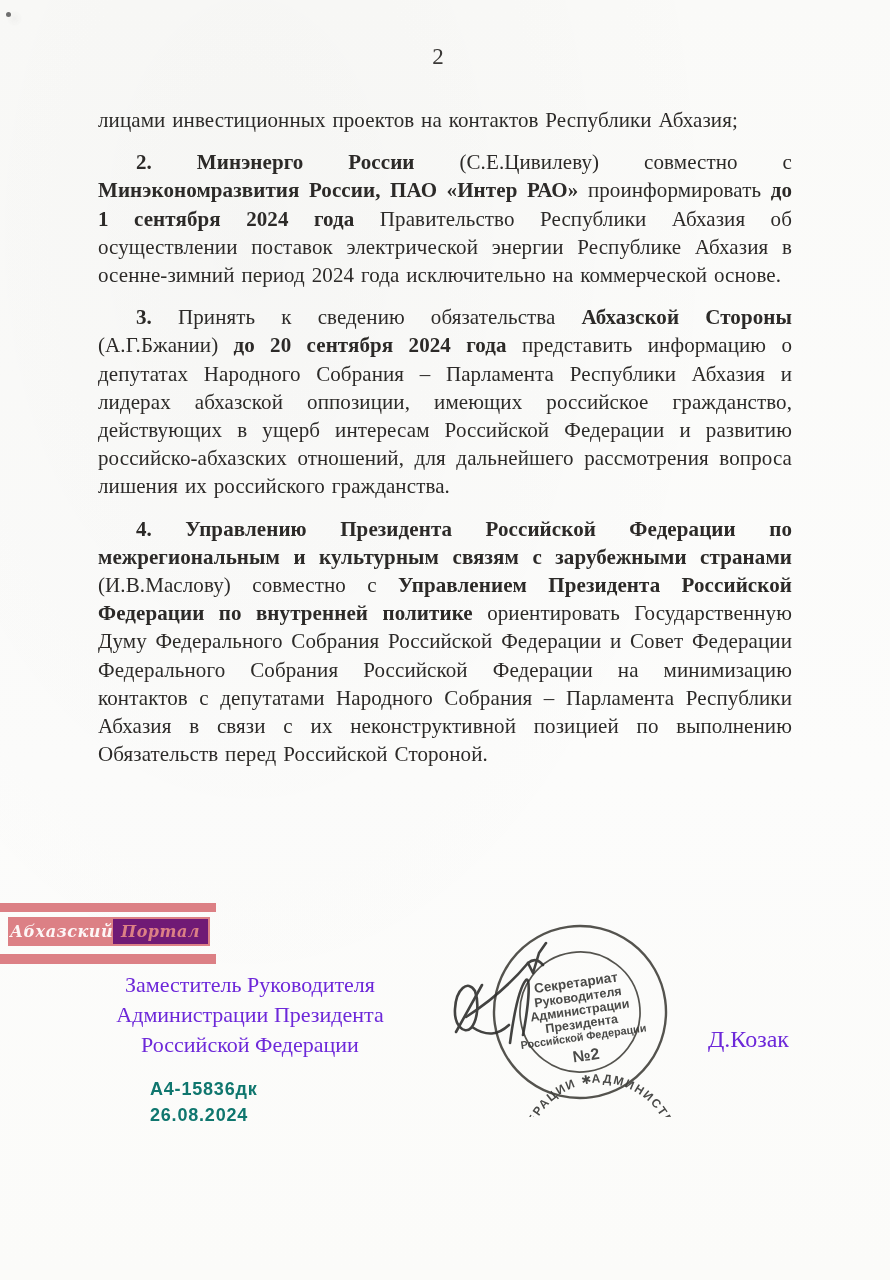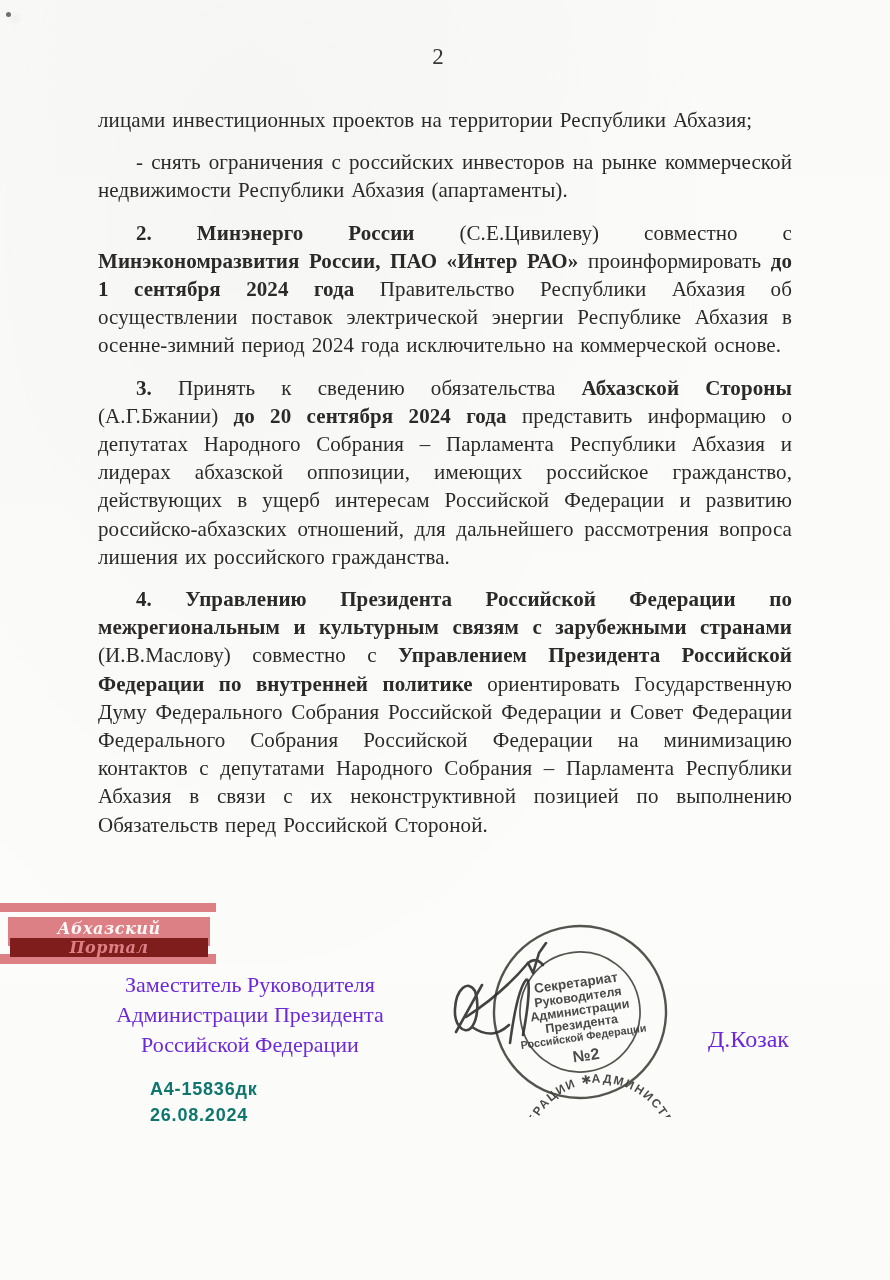--- a/index.html
+++ b/index.html
@@ -19,47 +19,46 @@
     font-size:21px;line-height:28.2px;letter-spacing:.1px;word-spacing:1.5px;}
   .para{margin:0 0 14px 0;text-align:justify;}
   .para.indent{text-indent:38px;}
   .b{font-weight:bold;}
 
   
   .watermark{position:absolute;left:0;top:903px;width:216px;}
   .wm-bar{height:9px;background:#dc8085;}
   .wm-bar.bottom{height:10px;margin-top:8px;}
   .wm-box{margin:5px 0 0 8px;width:202px;height:29px;box-sizing:border-box;
-    border:2px solid #dc8085;background:#fff;display:flex;flex-direction:column;}
+    border:2px solid #dc8085;background:#fff;display:flex;}
   .wm-seg{flex:1;display:flex;align-items:center;justify-content:center;
     font-family:"DejaVu Serif",serif;font-style:italic;font-weight:bold;font-size:16px;
     letter-spacing:.5px;}
   .wm-seg.left{background:#dc8085;color:#fdf6f6;}
-  .wm-seg.right{background:#7f1d1d;color:#dc8085;}
+  .wm-seg.right{background:#701a75;color:#dc8085;}
 
   .sig-title{position:absolute;left:100px;top:970px;width:300px;text-align:center;
     font-size:22px;line-height:30px;white-space:pre-line;color:#6d28d9;}
   .ref-block{position:absolute;left:150px;top:1076px;
     font-family:"Liberation Sans","DejaVu Sans",sans-serif;font-weight:bold;
     font-size:18px;line-height:26px;color:#0f766e;letter-spacing:.8px;}
   .sig-name{position:absolute;left:708px;top:1026px;font-size:24px;color:#6d28d9;}
 
   .stamp-wrap{position:absolute;left:435px;top:903px;width:260px;height:214px;}
   .stamp-wrap svg{width:100%;height:100%;}
 </style>
 </head>
 <body>
 
 <div class="speck"></div>
 
 <div class="page-number">2</div>
 
 <div class="doc-body">
-    <p class="para"><span>лицами инвестиционных проектов на территории Республики Абхазия;</span></p>
-    <p class="para indent"><span>- снять ограничения с российских инвесторов на рынке коммерческой недвижимости Республики Абхазия (апартаменты).</span></p>
+    <p class="para"><span>лицами инвестиционных проектов на контактов Республики Абхазия;</span></p>
     <p class="para indent"><span class="b">2. Минэнерго России </span><span>(С.Е.Цивилеву) совместно с </span><span class="b">Минэкономразвития России, ПАО «Интер РАО» </span><span>проинформировать </span><span class="b">до 1 сентября 2024 года </span><span>Правительство Республики Абхазия об осуществлении поставок электрической энергии Республике Абхазия в осенне-зимний период 2024 года исключительно на коммерческой основе.</span></p>
     <p class="para indent"><span class="b">3. </span><span>Принять к сведению обязательства </span><span class="b">Абхазской Стороны </span><span>(А.Г.Бжании) </span><span class="b">до 20 сентября 2024 года </span><span>представить информацию о депутатах Народного Собрания – Парламента Республики Абхазия и лидерах абхазской оппозиции, имеющих российское гражданство, действующих в ущерб интересам Российской Федерации и развитию российско-абхазских отношений, для дальнейшего рассмотрения вопроса лишения их российского гражданства.</span></p>
     <p class="para indent"><span class="b">4. Управлению Президента Российской Федерации по межрегиональным и культурным связям с зарубежными странами </span><span>(И.В.Маслову) совместно с </span><span class="b">Управлением Президента Российской Федерации по внутренней политике </span><span>ориентировать Государственную Думу Федерального Собрания Российской Федерации и Совет Федерации Федерального Собрания Российской Федерации на минимизацию контактов с депутатами Народного Собрания – Парламента Республики Абхазия в связи с их неконструктивной позицией по выполнению Обязательств перед Российской Стороной.</span></p>
   </div>
 
 <div class="watermark">
   <div class="wm-bar top"></div>
   <div class="wm-box">
     <span class="wm-seg left">Абхазский</span>
     <span class="wm-seg right">Портал</span>

